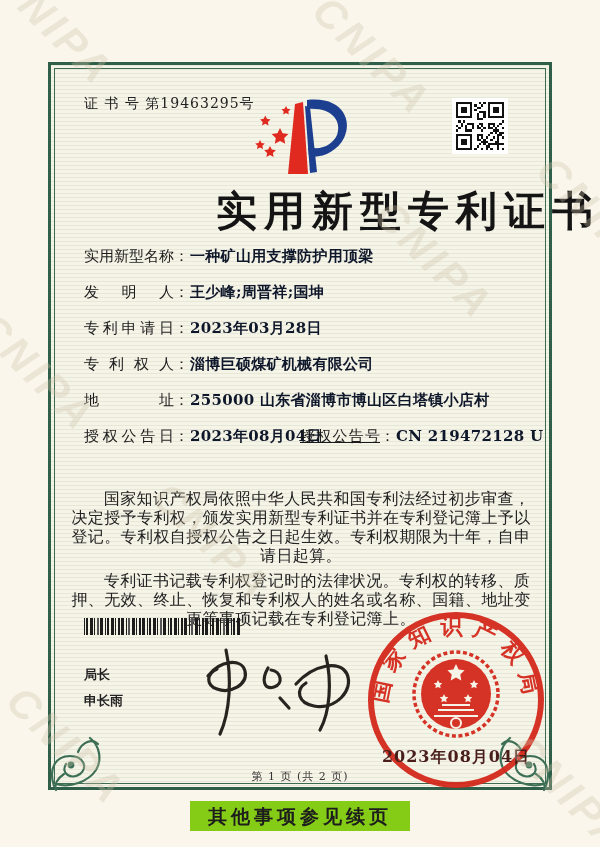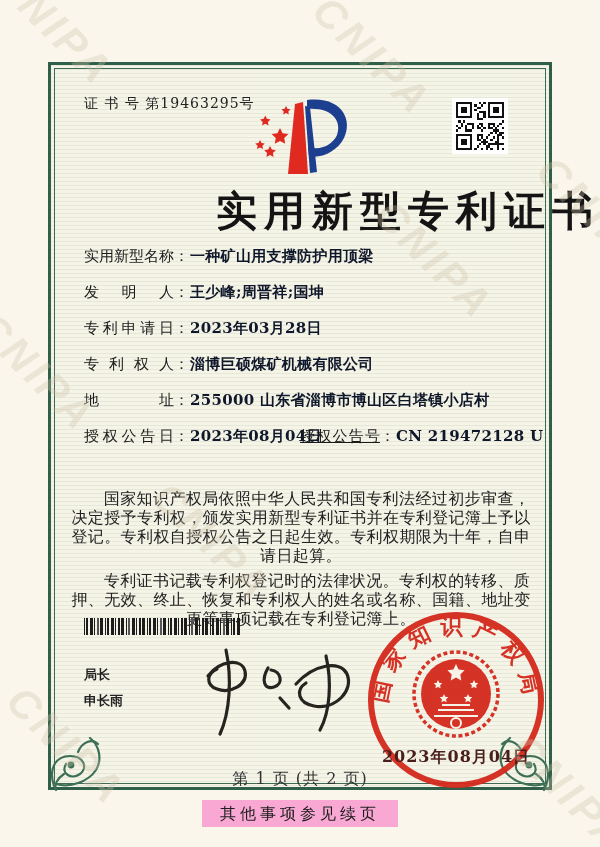--- a/index.html
+++ b/index.html
@@ -61,24 +61,24 @@
 
   .sig-block{
     position:absolute; left:84px; top:662px; z-index:4;
     font-family:"Liberation Sans","DejaVu Sans",sans-serif;
     font-size:13px; color:#222; line-height:26px; font-weight:600;
   }
   .signature{ position:absolute; left:168px; top:638px; width:185px; height:105px; }
 
   .seal{ position:absolute; left:366px; top:610px; width:180px; height:180px; z-index:5; opacity:.95; }
 
-  .page-info{ position:absolute; left:0; top:769px; width:100%; text-align:center; font-size:16px; color:#333; z-index:4; letter-spacing:1px; }
+  .page-info{ position:absolute; left:0; top:769px; width:100%; text-align:center; font-size:11px; color:#333; z-index:4; letter-spacing:1px; }
   .continuation{ position:absolute; left:0; top:804px; width:100%; text-align:center; z-index:4; }
   .continuation span{
-    background:#f9a8d4; padding:4px 18px; font-size:16px; letter-spacing:4px; color:#1d1d1d; font-weight:400;
+    background:#84cc16; padding:4px 18px; font-size:19px; letter-spacing:4px; color:#1d1d1d; font-weight:700;
   }
 </style>
 </head>
 <body>
 
 <div class="page">
 
   <div class="wm" style="left:-20px; top:2px;">CNIPA</div>
   <div class="wm" style="left:298px; top:32px;">CNIPA</div>
   <div class="wm" style="left:522px; top:192px;">CNIPA</div>

